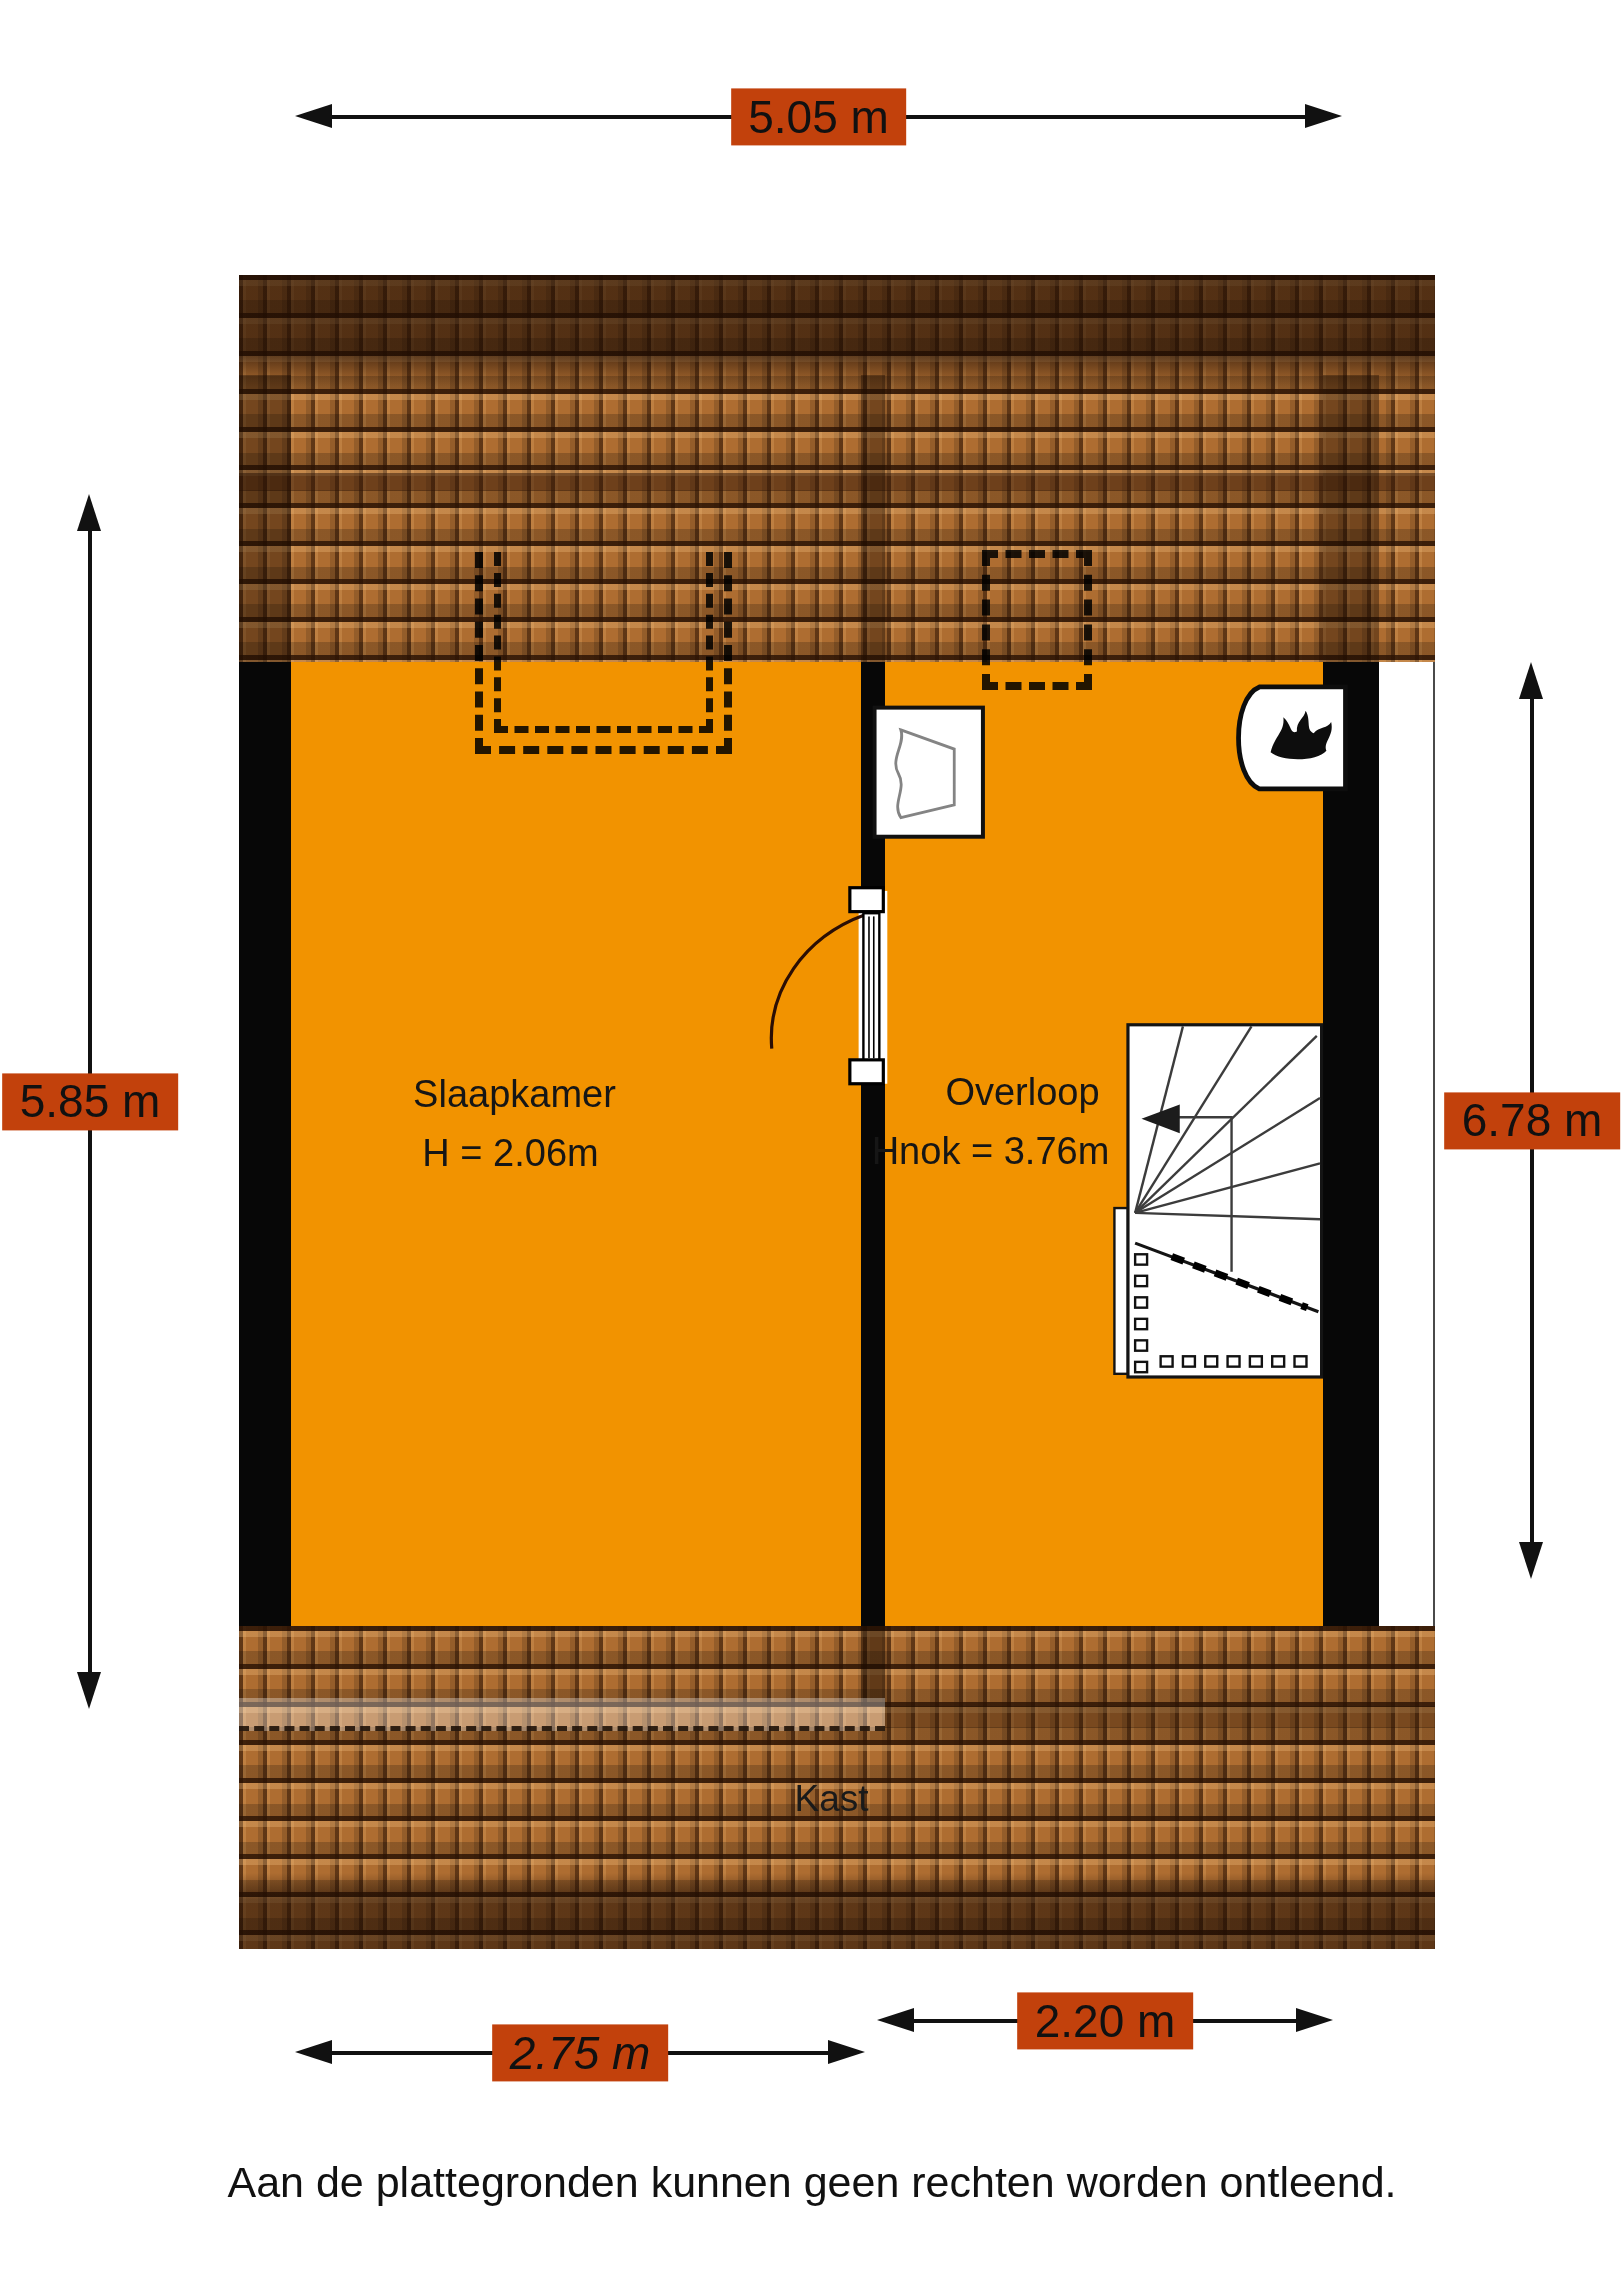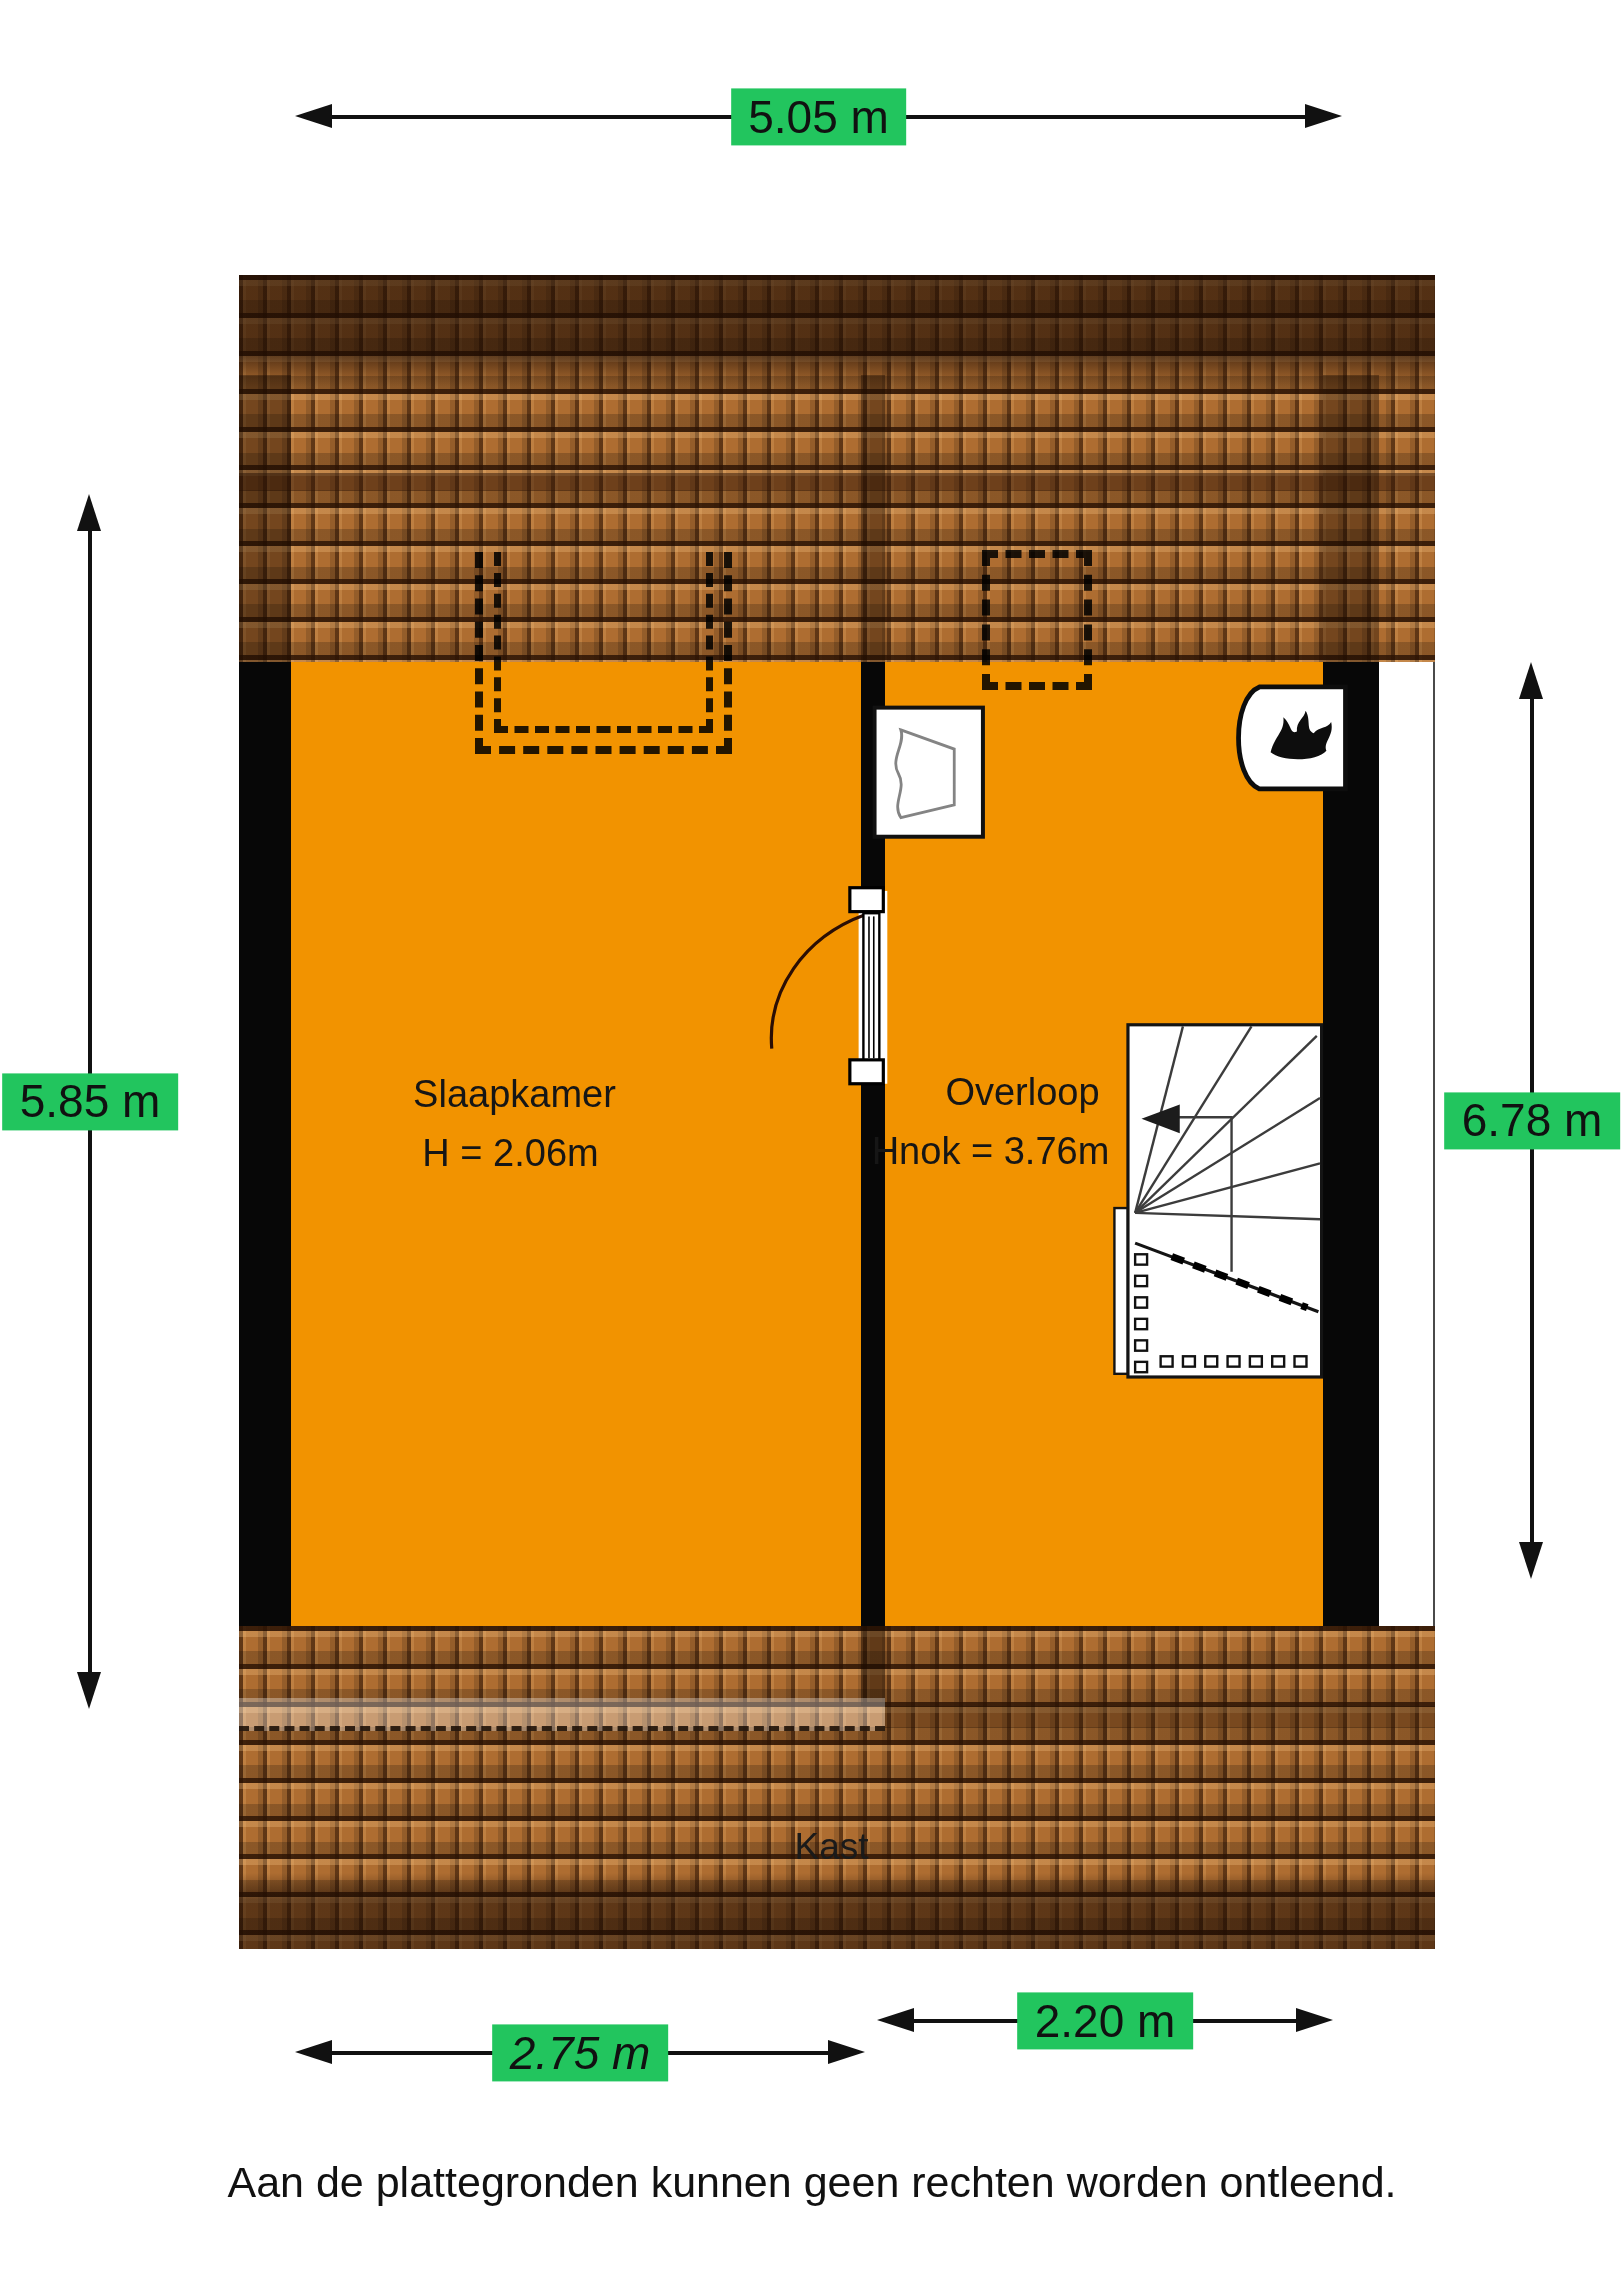--- a/index.html
+++ b/index.html
@@ -51,21 +51,21 @@
   
   .dim { position:absolute; }
   .dim .line-h { position:absolute; left:29px; right:29px; top:50%; margin-top:-2px; height:4px; background:#111; }
   .dim .line-v { position:absolute; top:29px; bottom:29px; left:50%; margin-left:-2px; width:4px; background:#111; }
   .tri { position:absolute; width:0; height:0; }
   .tri-left  { left:0; top:50%; margin-top:-12.8px; border-top:12.8px solid transparent; border-bottom:12.8px solid transparent; border-right:37px solid #111; }
   .tri-right { right:0; top:50%; margin-top:-12.8px; border-top:12.8px solid transparent; border-bottom:12.8px solid transparent; border-left:37px solid #111; }
   .tri-up    { top:0; left:50%; margin-left:-12.8px; border-left:12.8px solid transparent; border-right:12.8px solid transparent; border-bottom:37px solid #111; }
   .tri-down  { bottom:0; left:50%; margin-left:-12.8px; border-left:12.8px solid transparent; border-right:12.8px solid transparent; border-top:37px solid #111; }
   .dim-label { position:absolute; left:50%; top:50%; transform:translate(-50%,-50%);
-    background:#22c55e; padding:1.6px 17.5px; font-size:46px; white-space:nowrap; color:#111; }
+    background:#c2410c; padding:1.6px 17.5px; font-size:46px; white-space:nowrap; color:#111; }
 
   svg.overlay { position:absolute; left:0; top:0; pointer-events:none; }
 </style>
 </head>
 <body>
 
 <div class="canvas">
 
   <div class="plan" style="left:239px; top:275px; width:1196px; height:1674px;">
 
@@ -83,21 +83,21 @@
       <div class="wall" style="left:1084px; width:56px;"></div>
       <div class="wall" style="left:622px; width:24px; top:0; height:230px;"></div>
       <div class="wall" style="left:622px; width:24px; top:422px; height:542px;"></div>
     </div>
 
     <div class="tiles" style="top:1351px; height:323px;">
       <div class="divider-stub" style="left:622px; width:24px; height:80px;"></div>
       <div class="seam-left" style="left:0; top:72px; width:646px; height:33px;"></div>
       <div class="seam-right" style="left:646px; top:80px; width:550px; height:22px;"></div>
       <div class="roof-dark-bottom"></div>
-      <div class="kast-label" style="left:473px; top:152px; width:239px;margin-top:48px;">Kast</div>
+      <div class="kast-label" style="left:473px; top:152px; width:239px;">Kast</div>
     </div>
 
     <div class="dormer" style="left:236px; top:277px; width:241px; height:194px;">
       <div class="inner"></div>
     </div>
     <div class="dormer small" style="left:743px; top:275px; width:94px; height:124px;"></div>
 
     <div class="room-label" style="left:76px; top:797px; width:399px;">Slaapkamer</div>
     <div class="room-label" style="left:72px; top:856px; width:399px;">H = 2.06m</div>
     <div class="room-label" style="left:624px; top:795px; width:319px;">Overloop</div>

